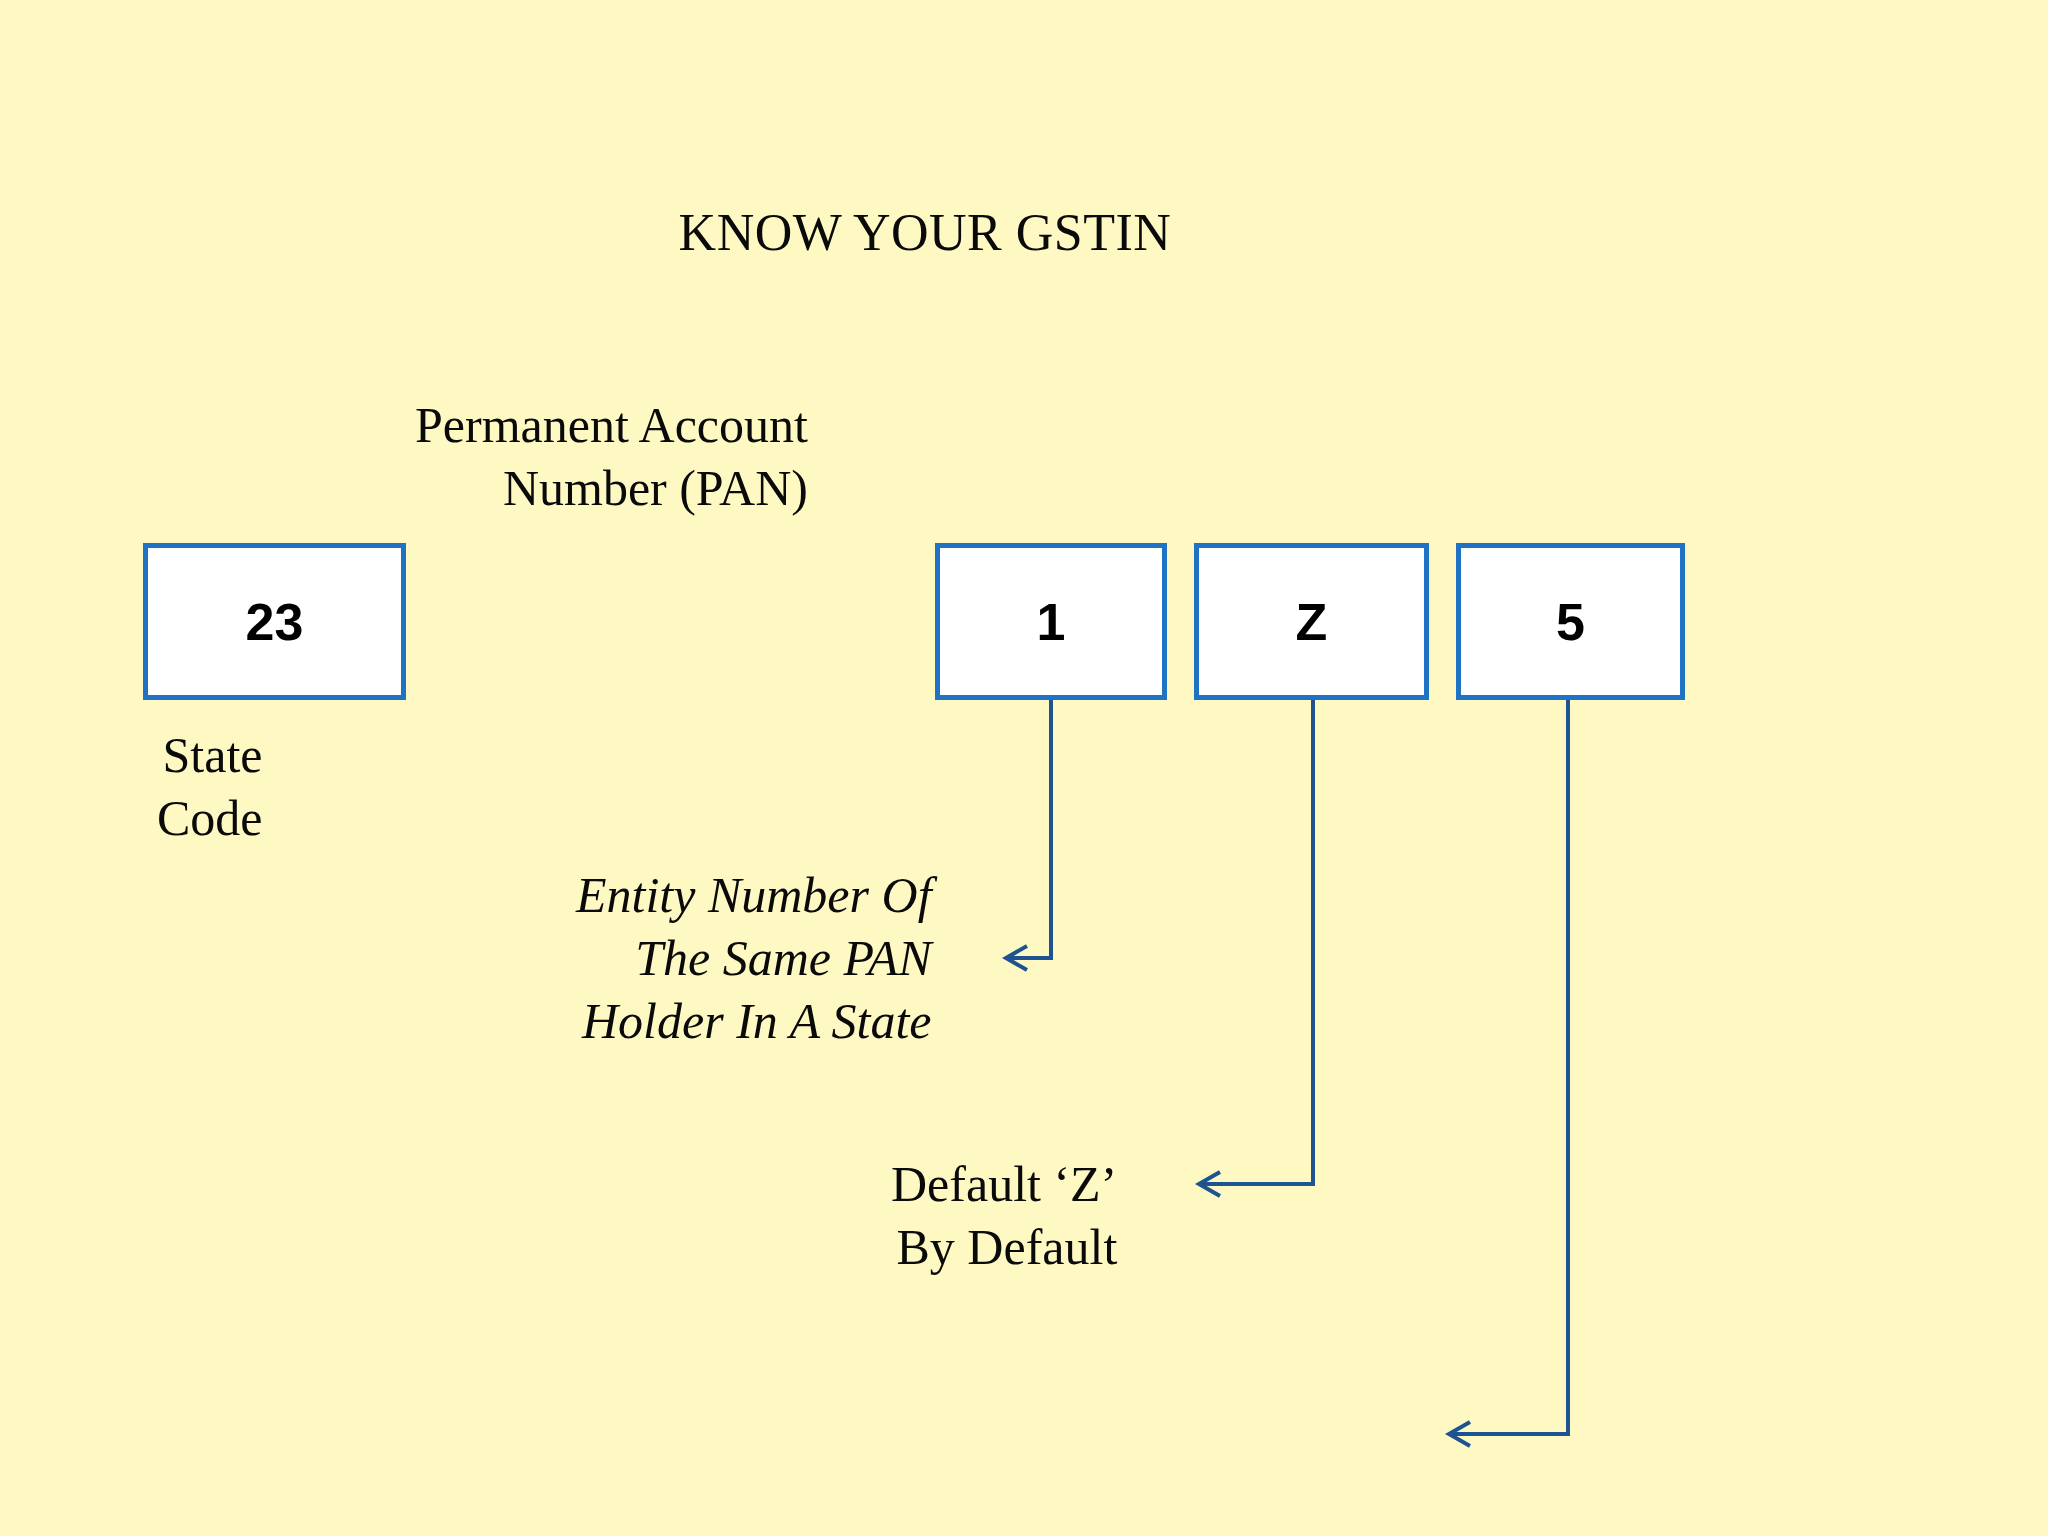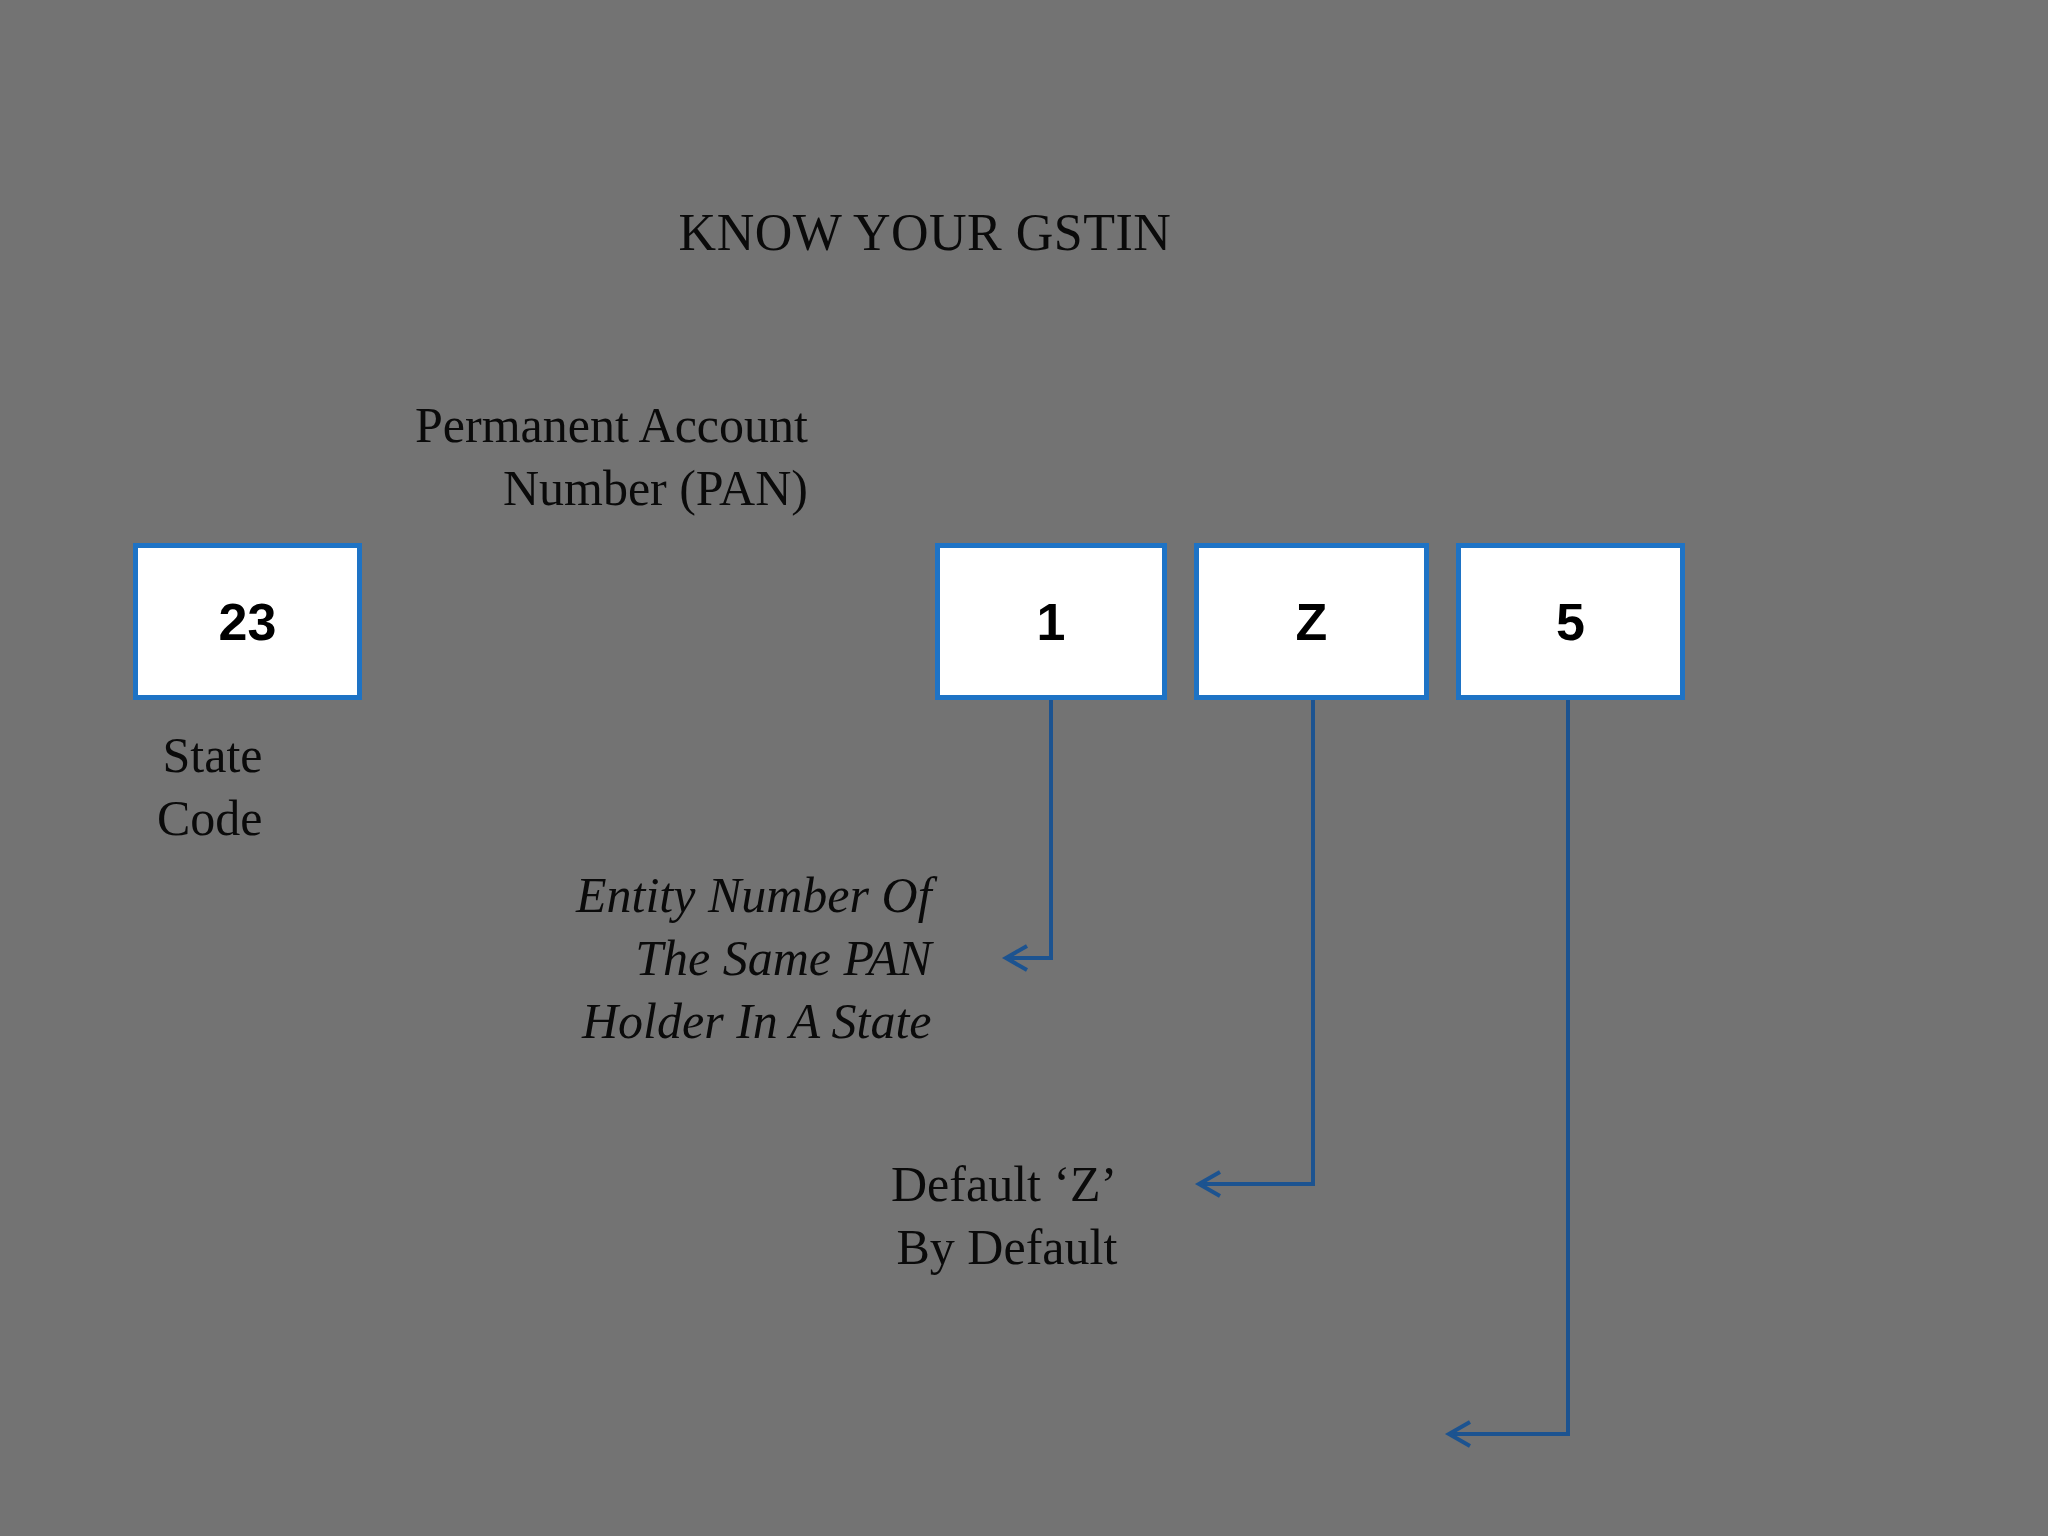--- a/index.html
+++ b/index.html
@@ -4,21 +4,21 @@
 <style>
   html, body {
     margin: 0;
     padding: 0;
     background: #ffffff;
   }
   .canvas {
     position: relative;
     width: 2048px;
     height: 1536px;
-    background: #737373;
+    background: #fef9c3;
     overflow: hidden;
     font-family: "Liberation Serif", "DejaVu Serif", serif;
     color: #0a0a0a;
   }
   .title {
     position: absolute;
     left: 925px;
     top: 202px;
     transform: translateX(-50%);
     font-size: 52px;
@@ -50,21 +50,21 @@
     border: 5px solid #1E73C5;
     background: #ffffff;
     display: flex;
     align-items: center;
     justify-content: center;
     font-family: "Liberation Sans", "DejaVu Sans", sans-serif;
     font-weight: 700;
     font-size: 52px;
     color: #000000;
   }
-  .box-1 { left: 133px;  width: 229px; }
+  .box-1 { left: 143px;  width: 263px; }
   .box-2 { left: 393px;  width: 504px; }
   .box-3 { left: 935px;  width: 232px; }
   .box-4 { left: 1194px; width: 235px; }
   .box-5 { left: 1456px; width: 229px; }
 
   .connectors {
     position: absolute;
     left: 0;
     top: 0;
     width: 2048px;

